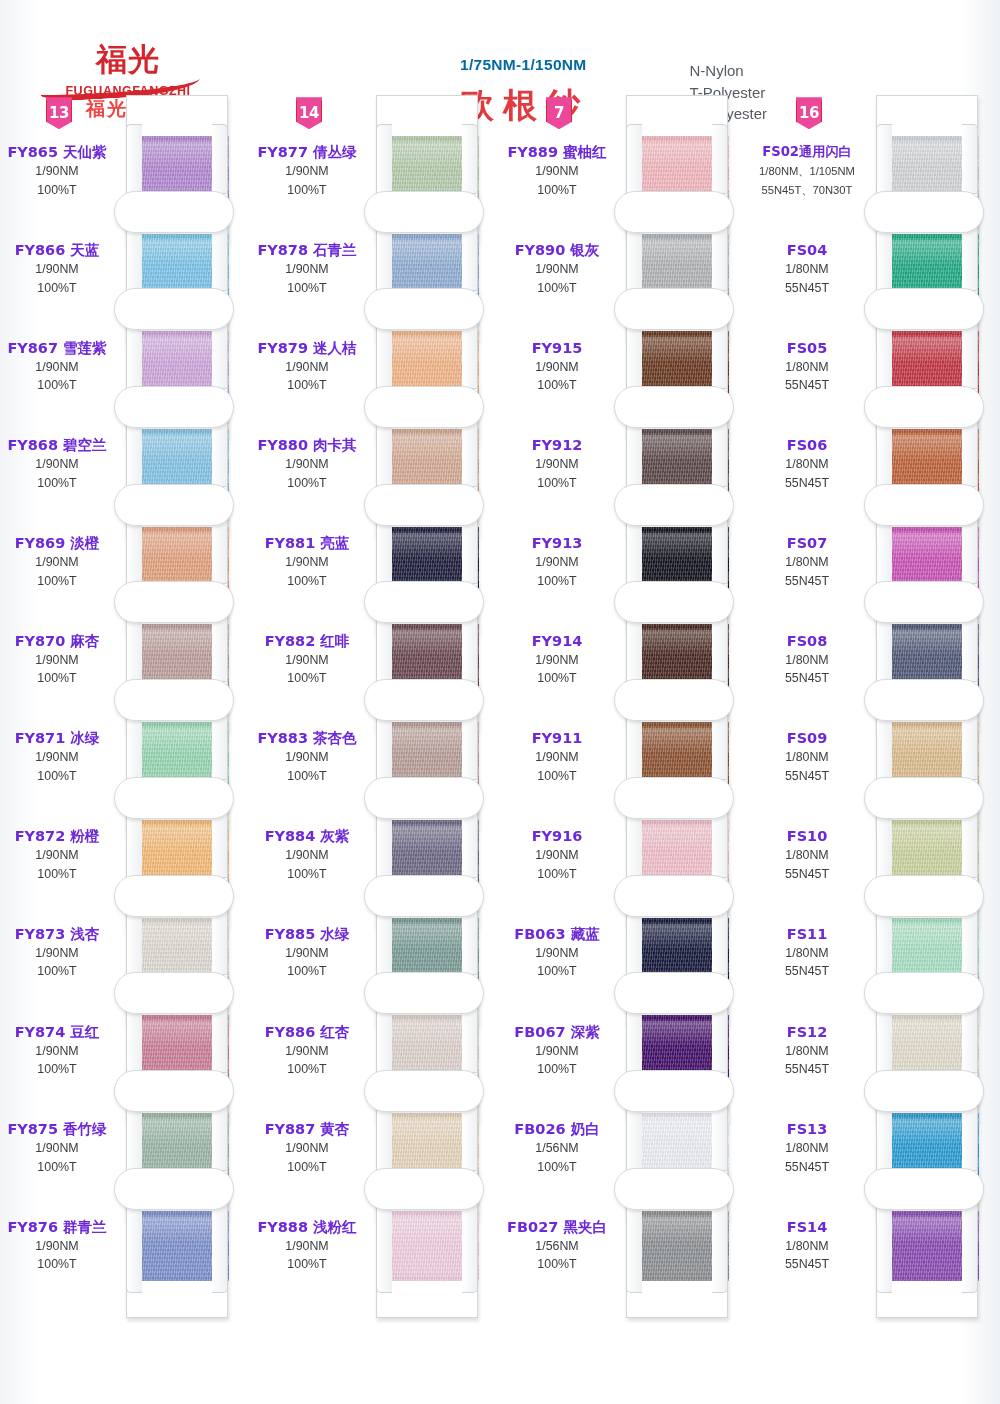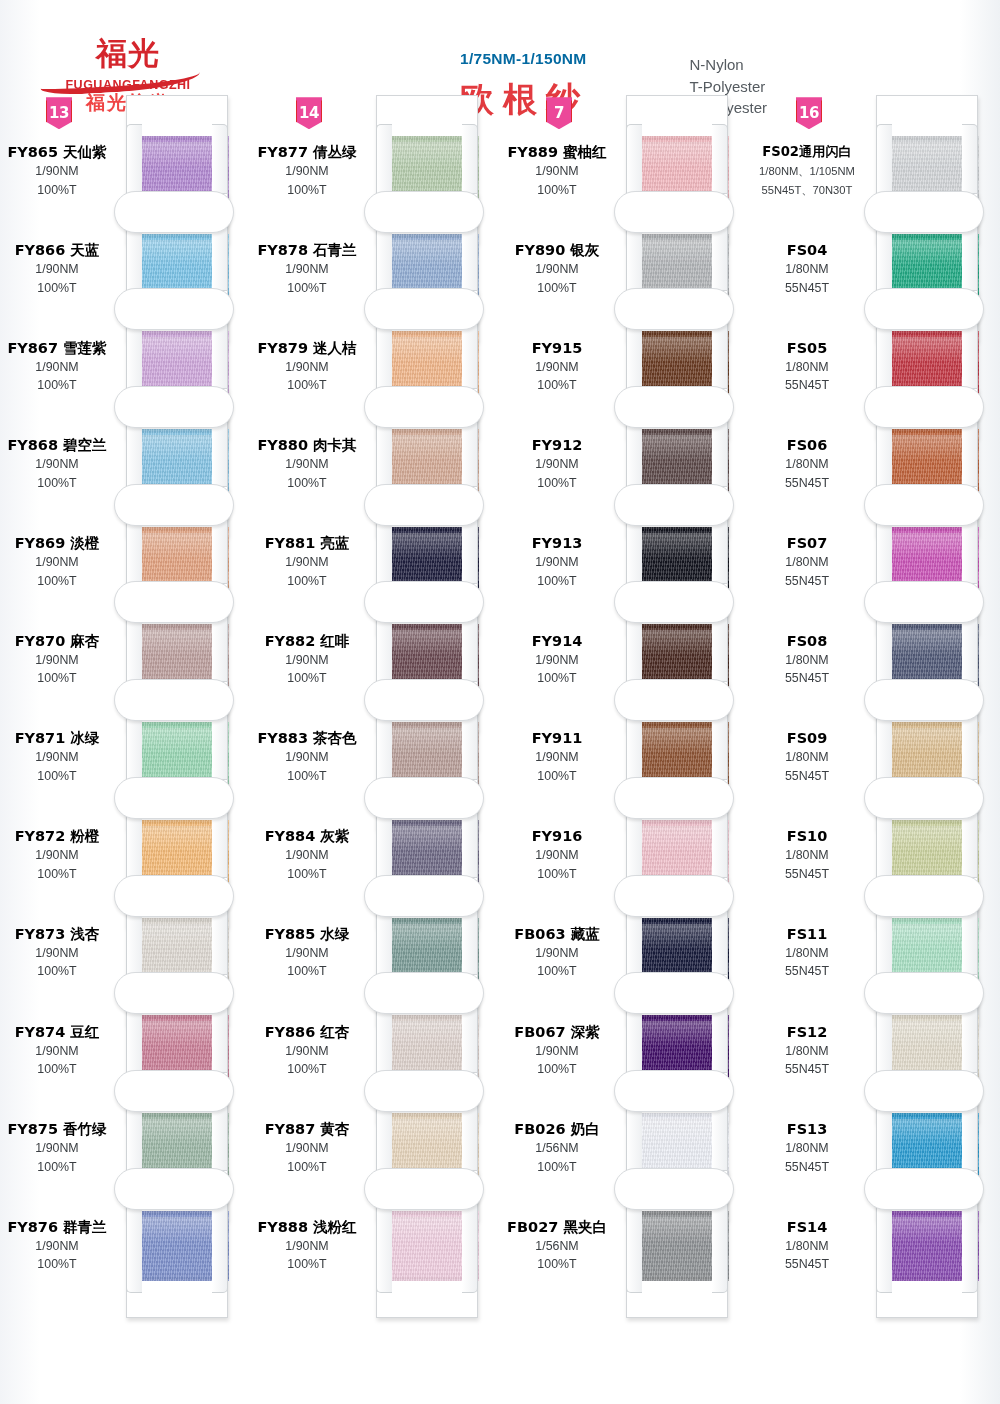--- a/index.html
+++ b/index.html
@@ -16,21 +16,21 @@
   .page-bg {
     position:absolute; inset:0;
     background:
       linear-gradient(to right, #f2f4f7 0px, #ffffff 40px, #ffffff 960px, #eef1f4 1000px),
       linear-gradient(to bottom, #ffffff 0px, #ffffff 1360px, #f3f5f7 1404px);
     pointer-events:none;
   }
 
   
   .header {
-    position: absolute; left:0; top:10px; width:809px; height:122px;
+    position: absolute; left:0; top:16px; width:809px; height:122px;
   }
   .logo {
     position:absolute; left:38px; top:26px; width:180px; height:88px;
     color:#d81f26;
     text-align:center;
   }
   .logo-mark {
     font-family:"DejaVu Sans", sans-serif;
     font-size:31px; font-weight:bold; letter-spacing:1px;
     line-height:34px;
@@ -86,21 +86,21 @@
   }
   .label {
     width:118px;
     text-align:center;
     padding-right:4px;
     position:relative;
     z-index:5;
     line-height:1;
   }
   .lbl-name {
-    font-size:14.5px; color:#000000; font-weight:600;
+    font-size:14.5px; color:#6d28d9; font-weight:600;
     line-height:18px; white-space:nowrap;
     font-family:"DejaVu Sans", sans-serif;
   }
   .lbl-name.small { font-size:13.2px; }
   .lbl-sub {
     font-size:12.4px; color:#3a3e42; line-height:15.5px; margin-top:3px;
     white-space:nowrap;
     font-family:"Liberation Sans", sans-serif;
   }
   .lbl-sub.tiny { font-size:11.2px; }

